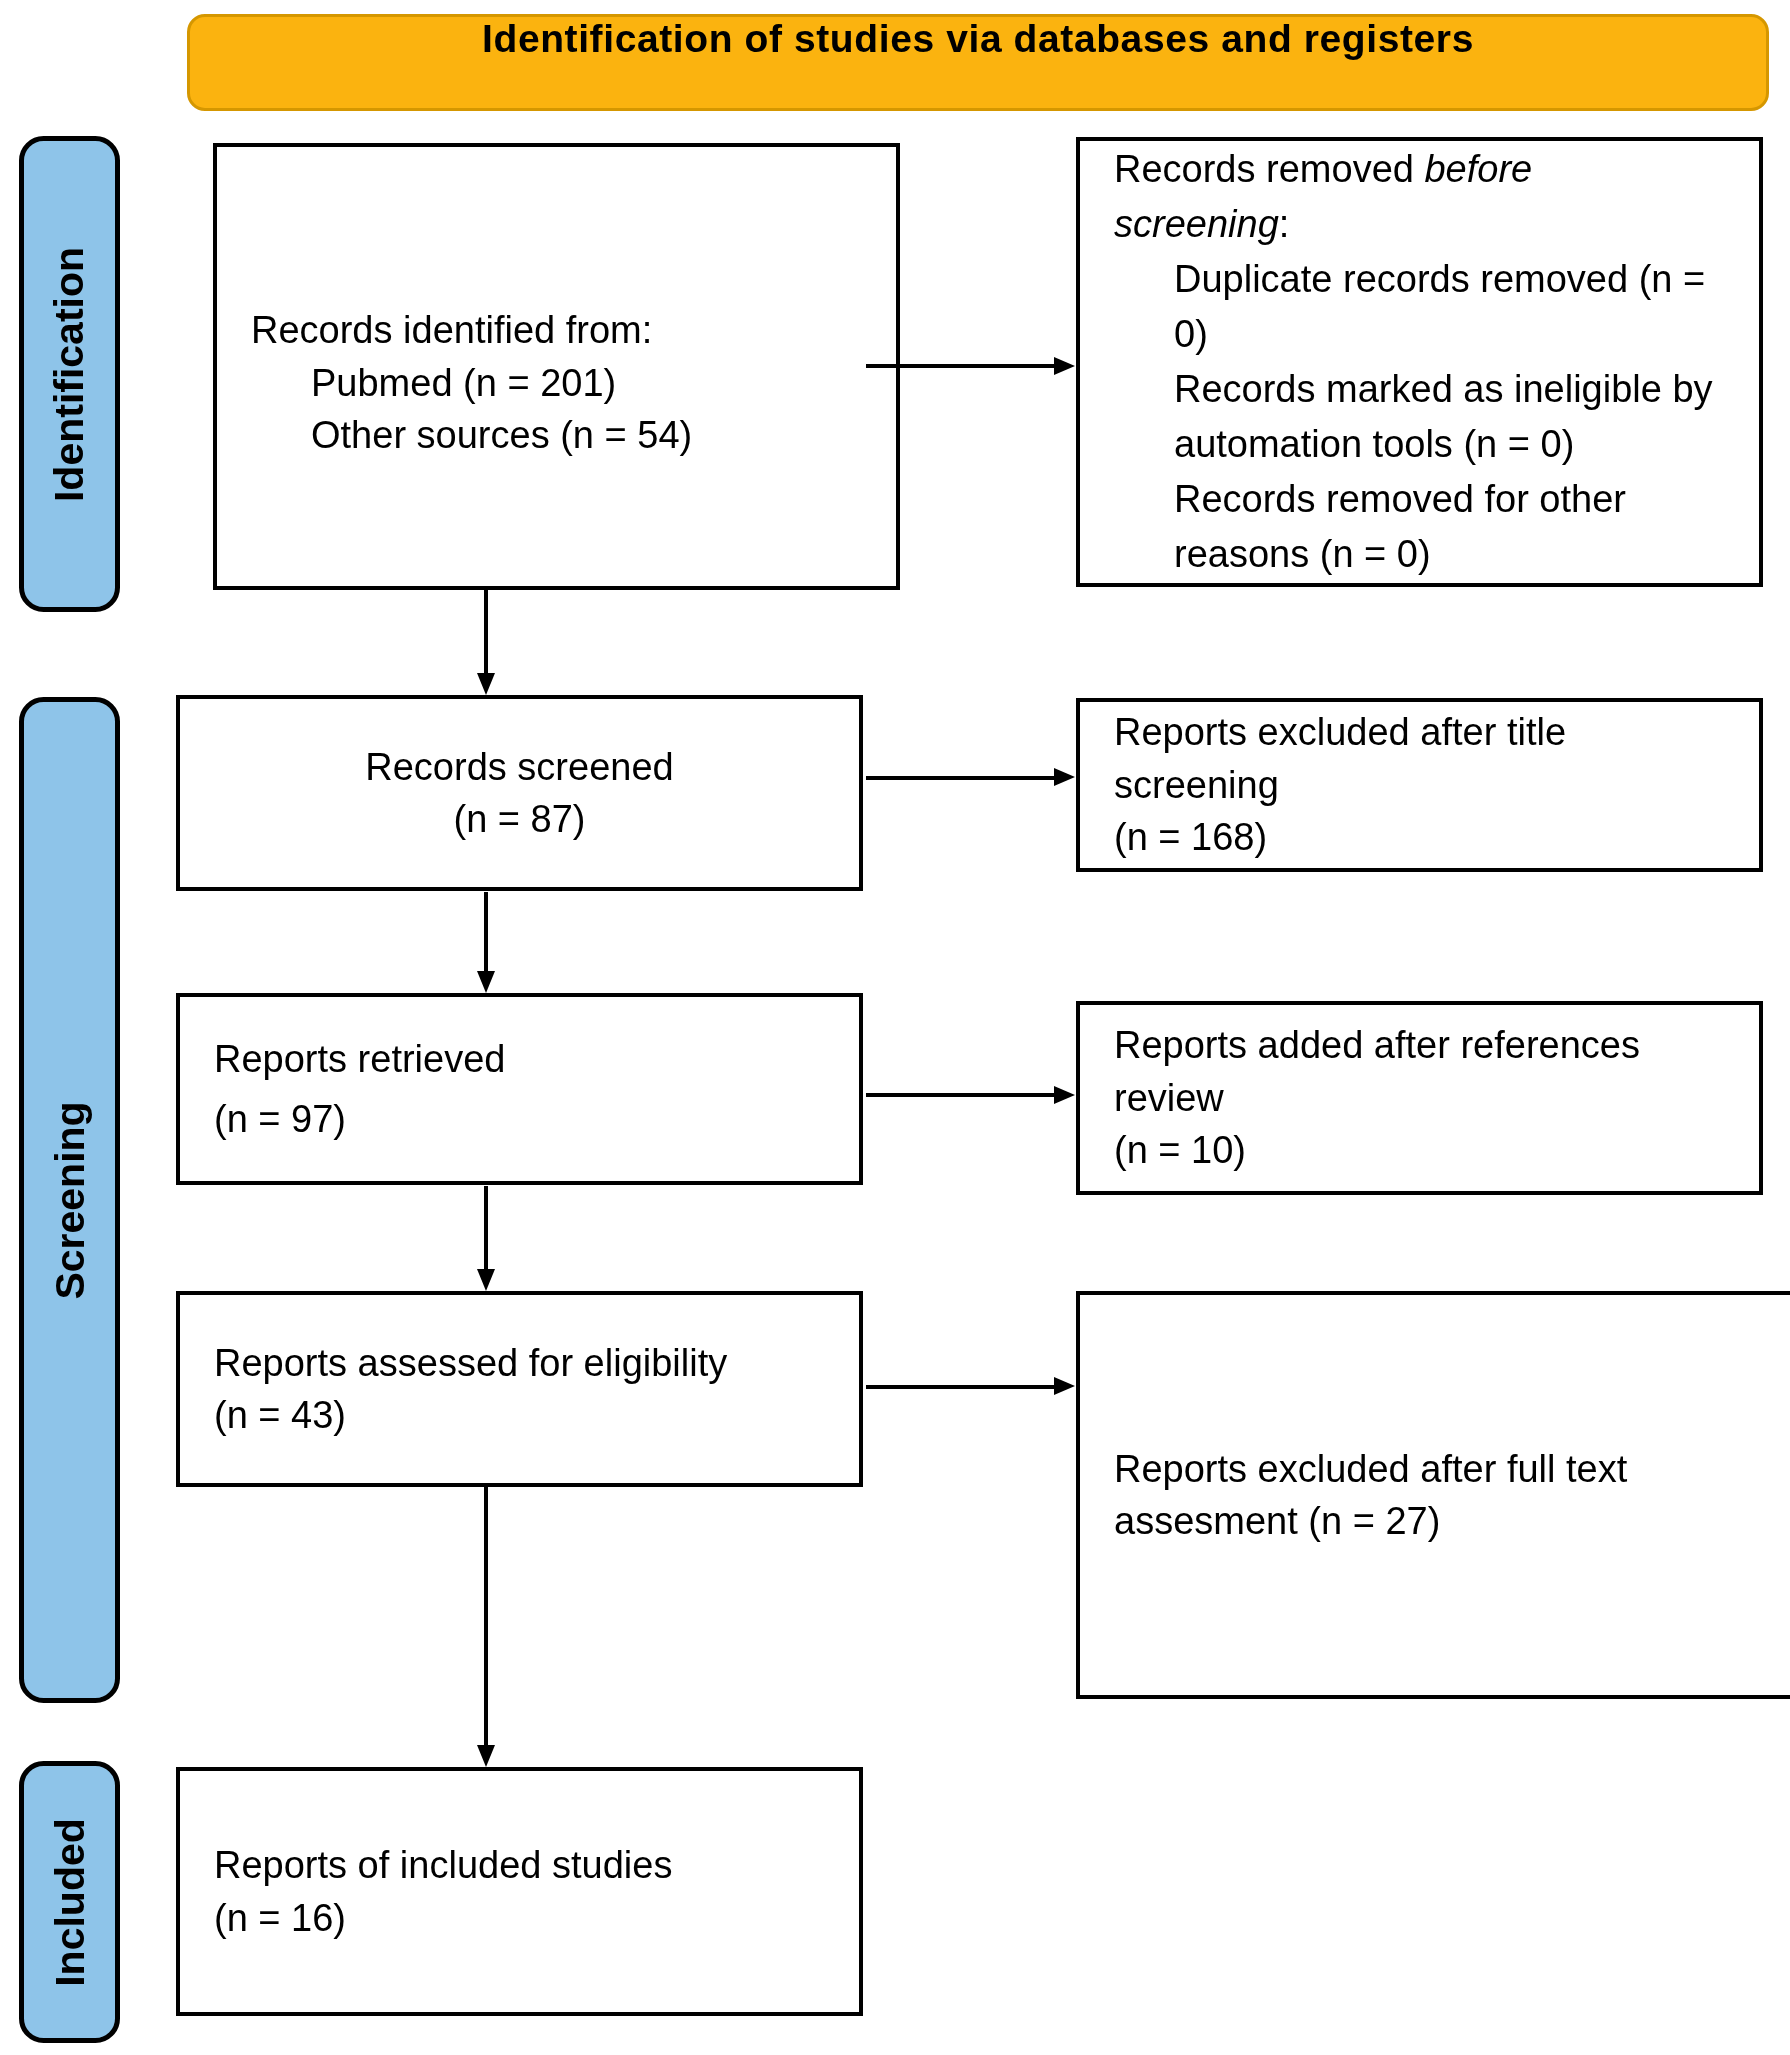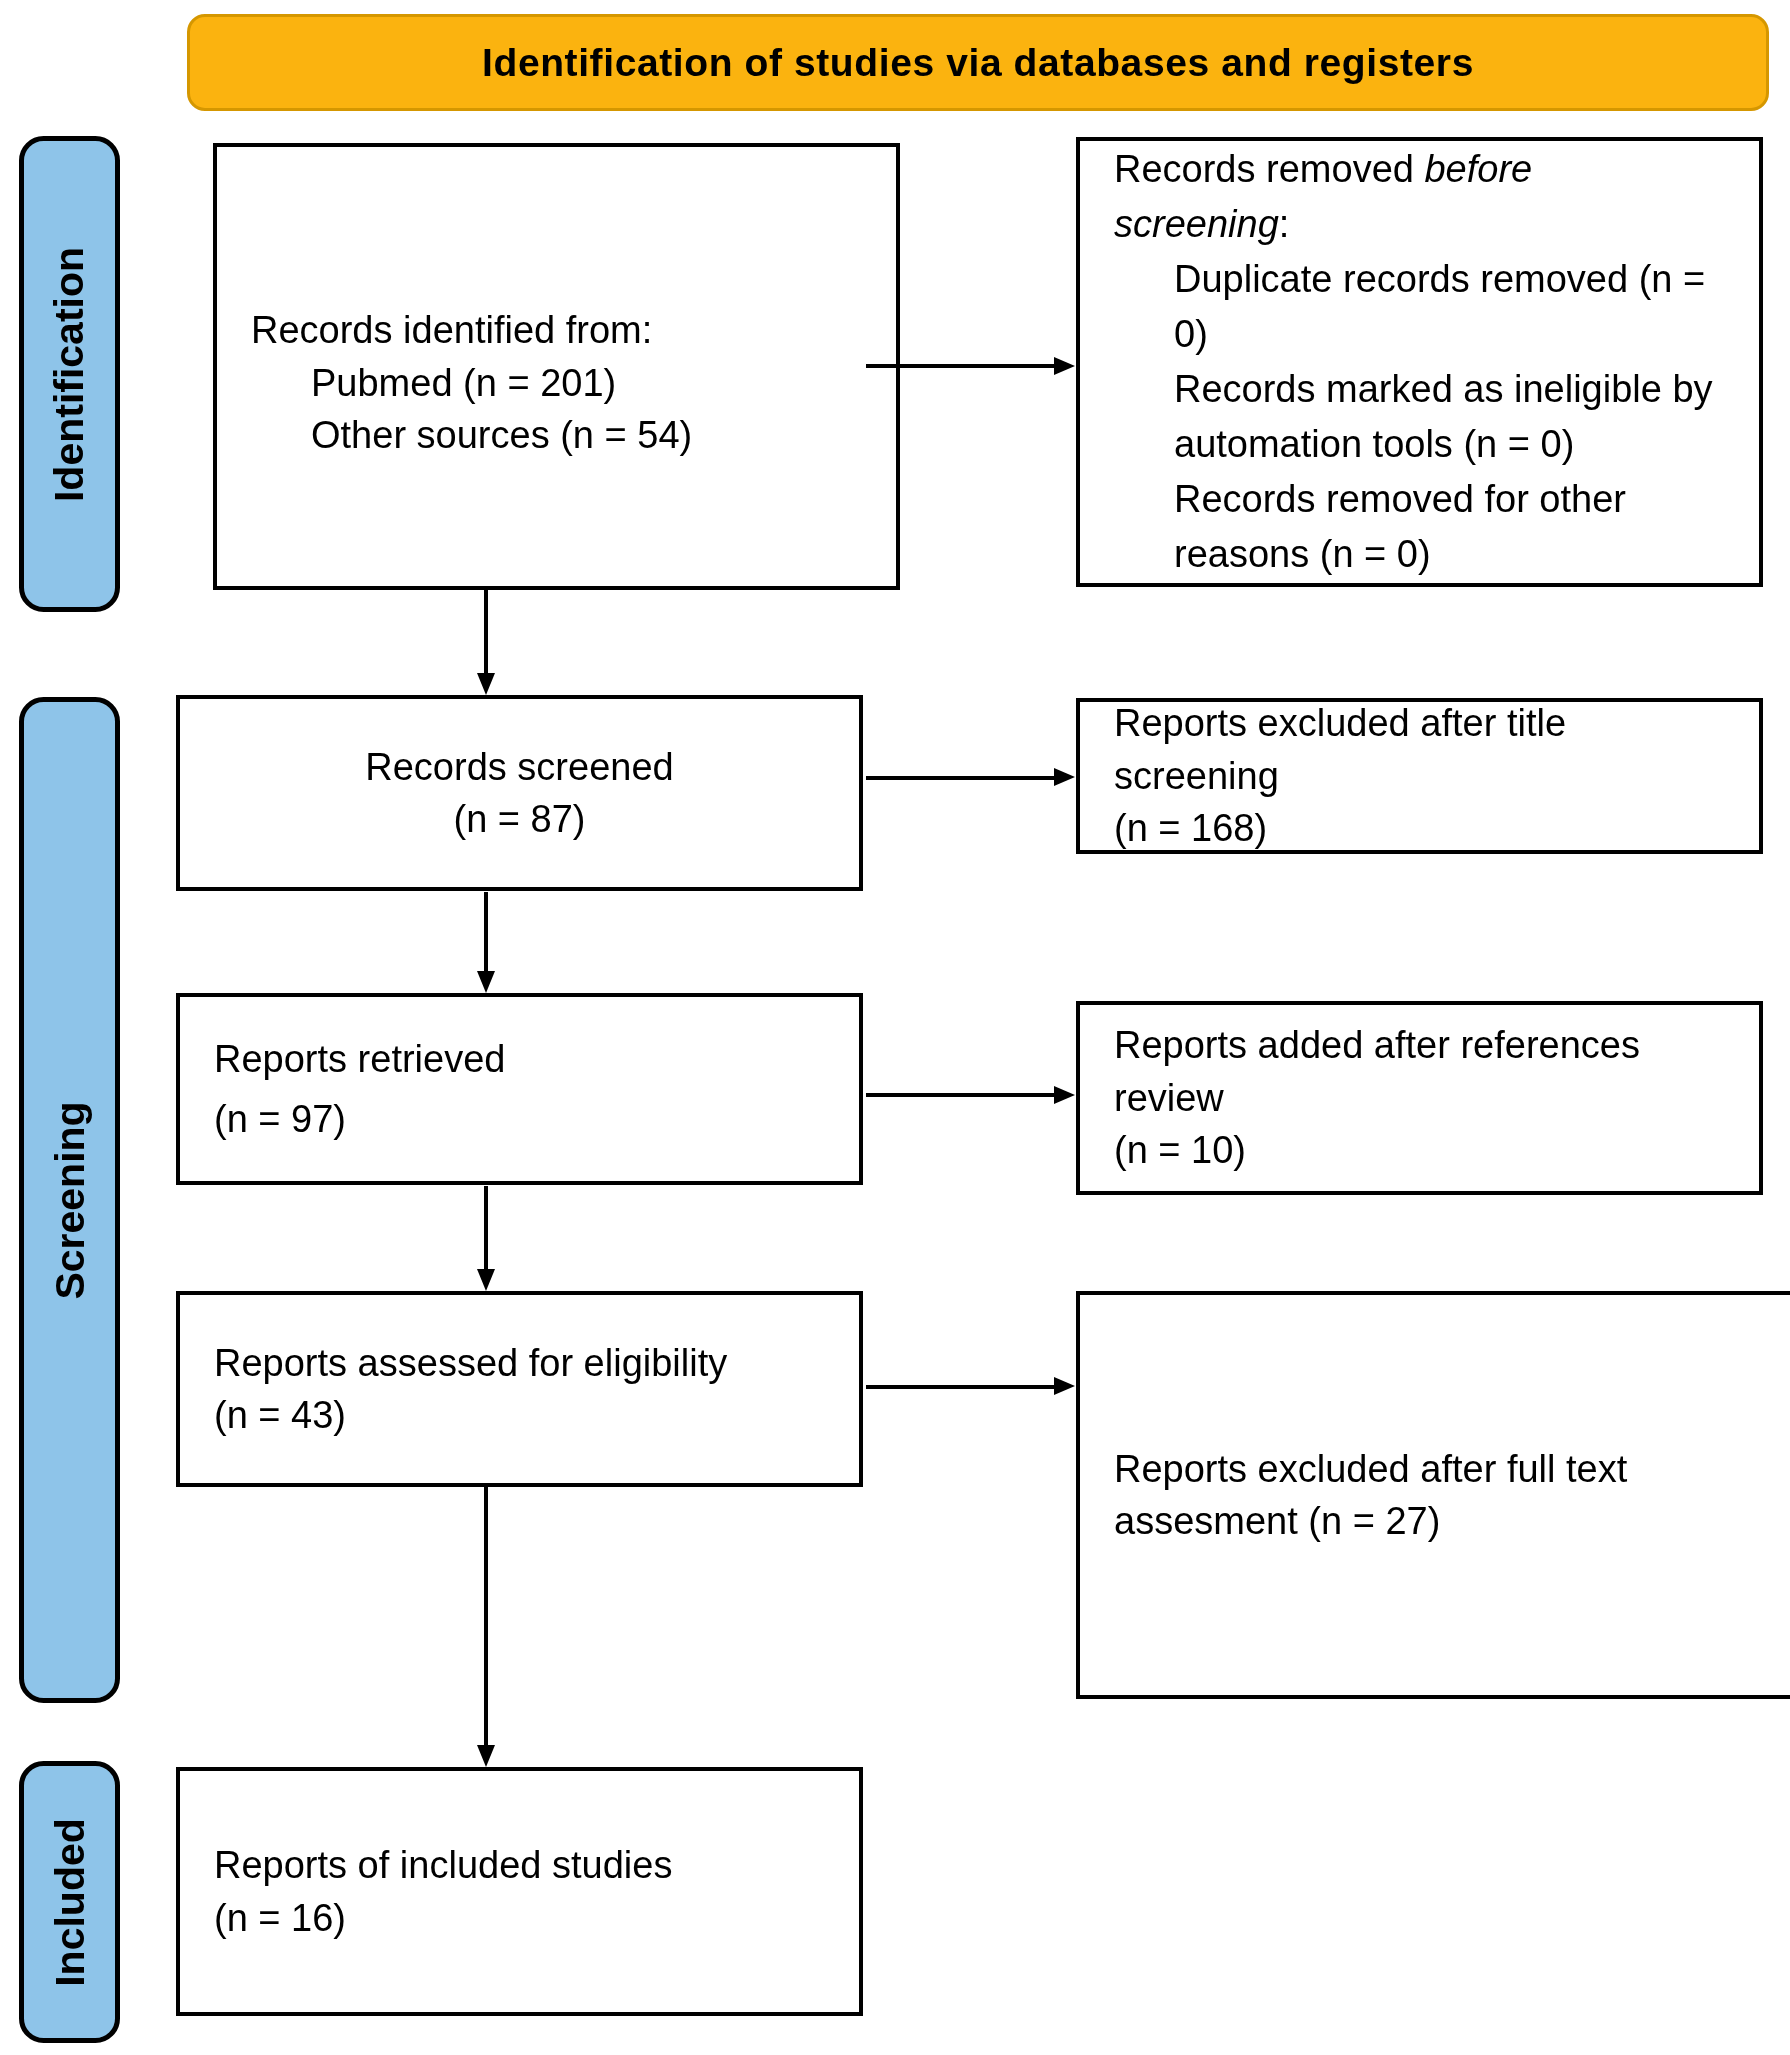--- a/index.html
+++ b/index.html
@@ -8,21 +8,21 @@
     width:1791px;height:2056px;
     background:#ffffff;
     font-family:"Liberation Sans", sans-serif;
     color:#000;
     overflow:hidden;
   }
   .banner{
     position:absolute;left:187px;top:14.3px;width:1582px;height:97px;
     background:#FBB30F;border:3.2px solid #D59700;border-radius:18px;
     box-sizing:border-box;
-    display:flex;align-items:center;justify-content:center;
+    display:flex;justify-content:center;
   }
   .banner span{font-size:39px;font-weight:bold;letter-spacing:0.6px;}
   .stage{
     position:absolute;left:19.4px;width:101px;
     background:#8EC4E9;border:5.8px solid #000;border-radius:24.6px;
     box-sizing:border-box;
     display:flex;align-items:center;justify-content:center;
   }
   .stage span{
     transform:rotate(-90deg);white-space:nowrap;
@@ -93,21 +93,21 @@
   </div>
 
   <div class="wbox tight" style="left:1076px;top:137px;width:687px;height:450px;">
     <div><span>Records removed </span><i>before</i></div>
     <div><i>screening</i><span>:</span></div>
     <div class="indent">Duplicate records removed  (n = 0)</div>
     <div class="indent">Records marked as ineligible by automation tools (n = 0)</div>
     <div class="indent">Records removed for other reasons (n = 0)</div>
   </div>
 
-  <div class="wbox" style="left:1076px;top:698px;width:687px;height:156px;">
+  <div class="wbox" style="left:1076px;top:698px;width:687px;height:174px;">
     <div>Reports excluded after title screening</div>
     <div>(n = 168)</div>
   </div>
 
   <div class="wbox" style="left:1076px;top:1001px;width:687px;height:194px;">
     <div>Reports added after references review</div>
     <div>(n = 10)</div>
   </div>
 
   <div class="wbox" style="left:1076px;top:1291px;width:742px;height:408px;">

